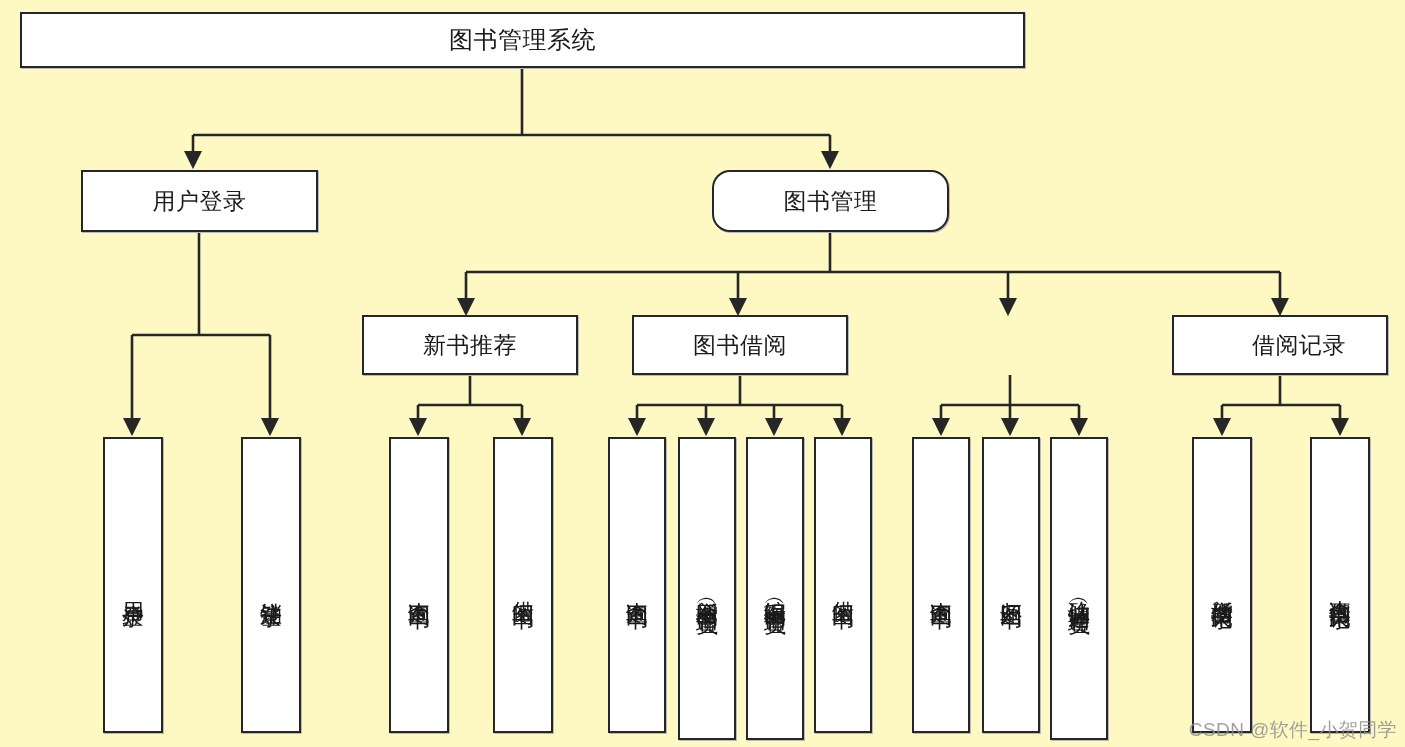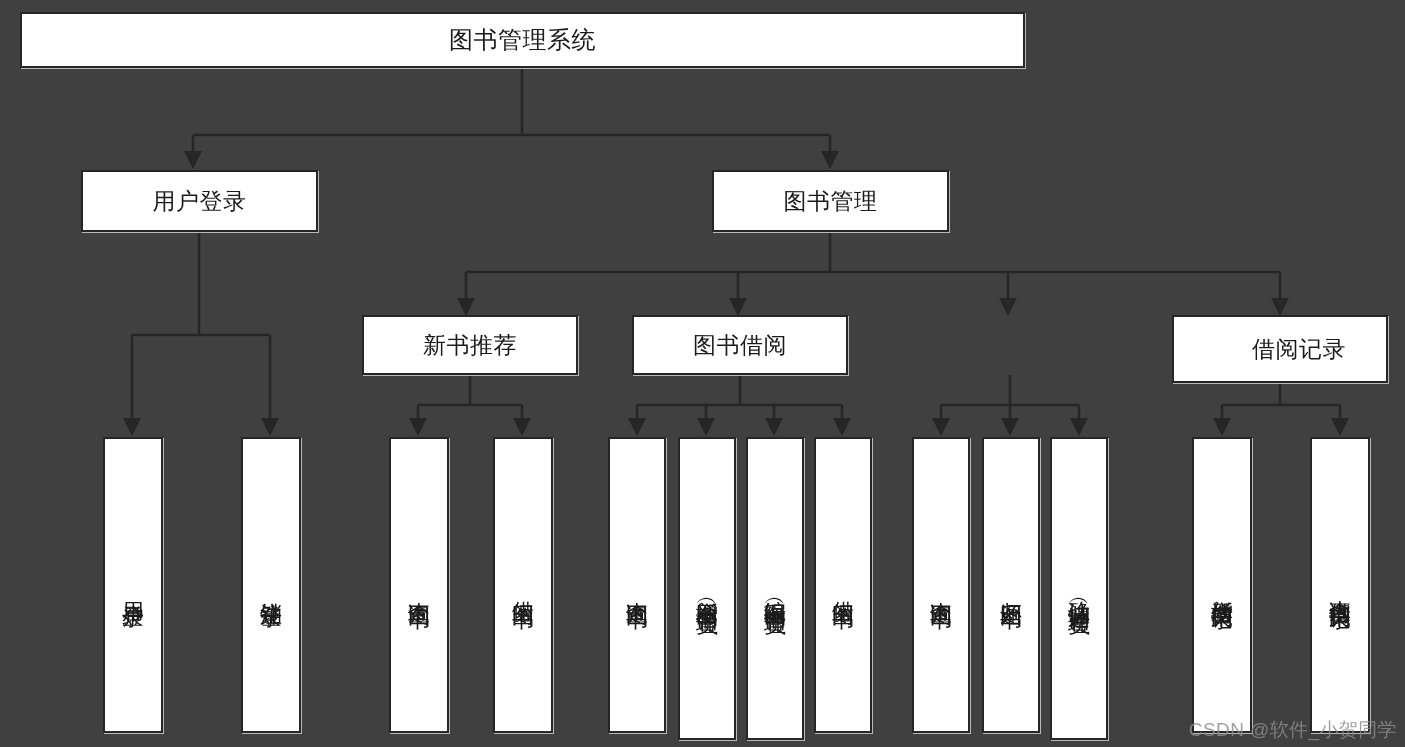--- a/index.html
+++ b/index.html
@@ -8,21 +8,21 @@
     padding: 0;
     background: #ffffff;
   }
   body {
     font-family: "Liberation Sans", "DejaVu Sans", sans-serif;
   }
   #canvas {
     position: relative;
     width: 1405px;
     height: 747px;
-    background: #404040;
+    background: #fef9c3;
     overflow: hidden;
   }
   
   #wires {
     position: absolute;
     left: 0;
     top: 0;
     width: 1405px;
     height: 747px;
     pointer-events: none;
@@ -134,31 +134,31 @@
     </g>
   </svg>
 
   <div class="node horiz root" style="left:20px; top:12px; width:1005px; height:56px;">
     <span class="lbl">图书管理系统</span>
   </div>
 
   <div class="node horiz" style="left:81px; top:170px; width:237px; height:62px;">
     <span class="lbl">用户登录</span>
   </div>
-  <div class="node horiz" style="left:712px; top:170px; width:237px; height:62px;">
+  <div class="node horiz" style="left:712px; top:170px; width:237px; height:62px;border-radius:18px;">
     <span class="lbl">图书管理</span>
   </div>
 
   <div class="node horiz" style="left:632px; top:315px; width:216px; height:60px;">
     <span class="lbl">图书借阅</span>
   </div>
   <div class="node horiz" style="left:362px; top:315px; width:216px; height:60px;">
     <span class="lbl">新书推荐</span>
   </div>
-  <div class="node horiz" style="left:1172px; top:315px; width:216px; height:68px;padding-left:38px;">
+  <div class="node horiz" style="left:1172px; top:315px; width:216px; height:60px;padding-left:38px;">
     <span class="lbl">借阅记录</span>
   </div>
 
   <div class="node vert" style="left:103px; top:437px; width:60px; height:296px;">
     <span class="lbl">用户登录</span>
   </div>
   <div class="node vert" style="left:241px; top:437px; width:60px; height:296px;">
     <span class="lbl">注销登录</span>
   </div>
 

